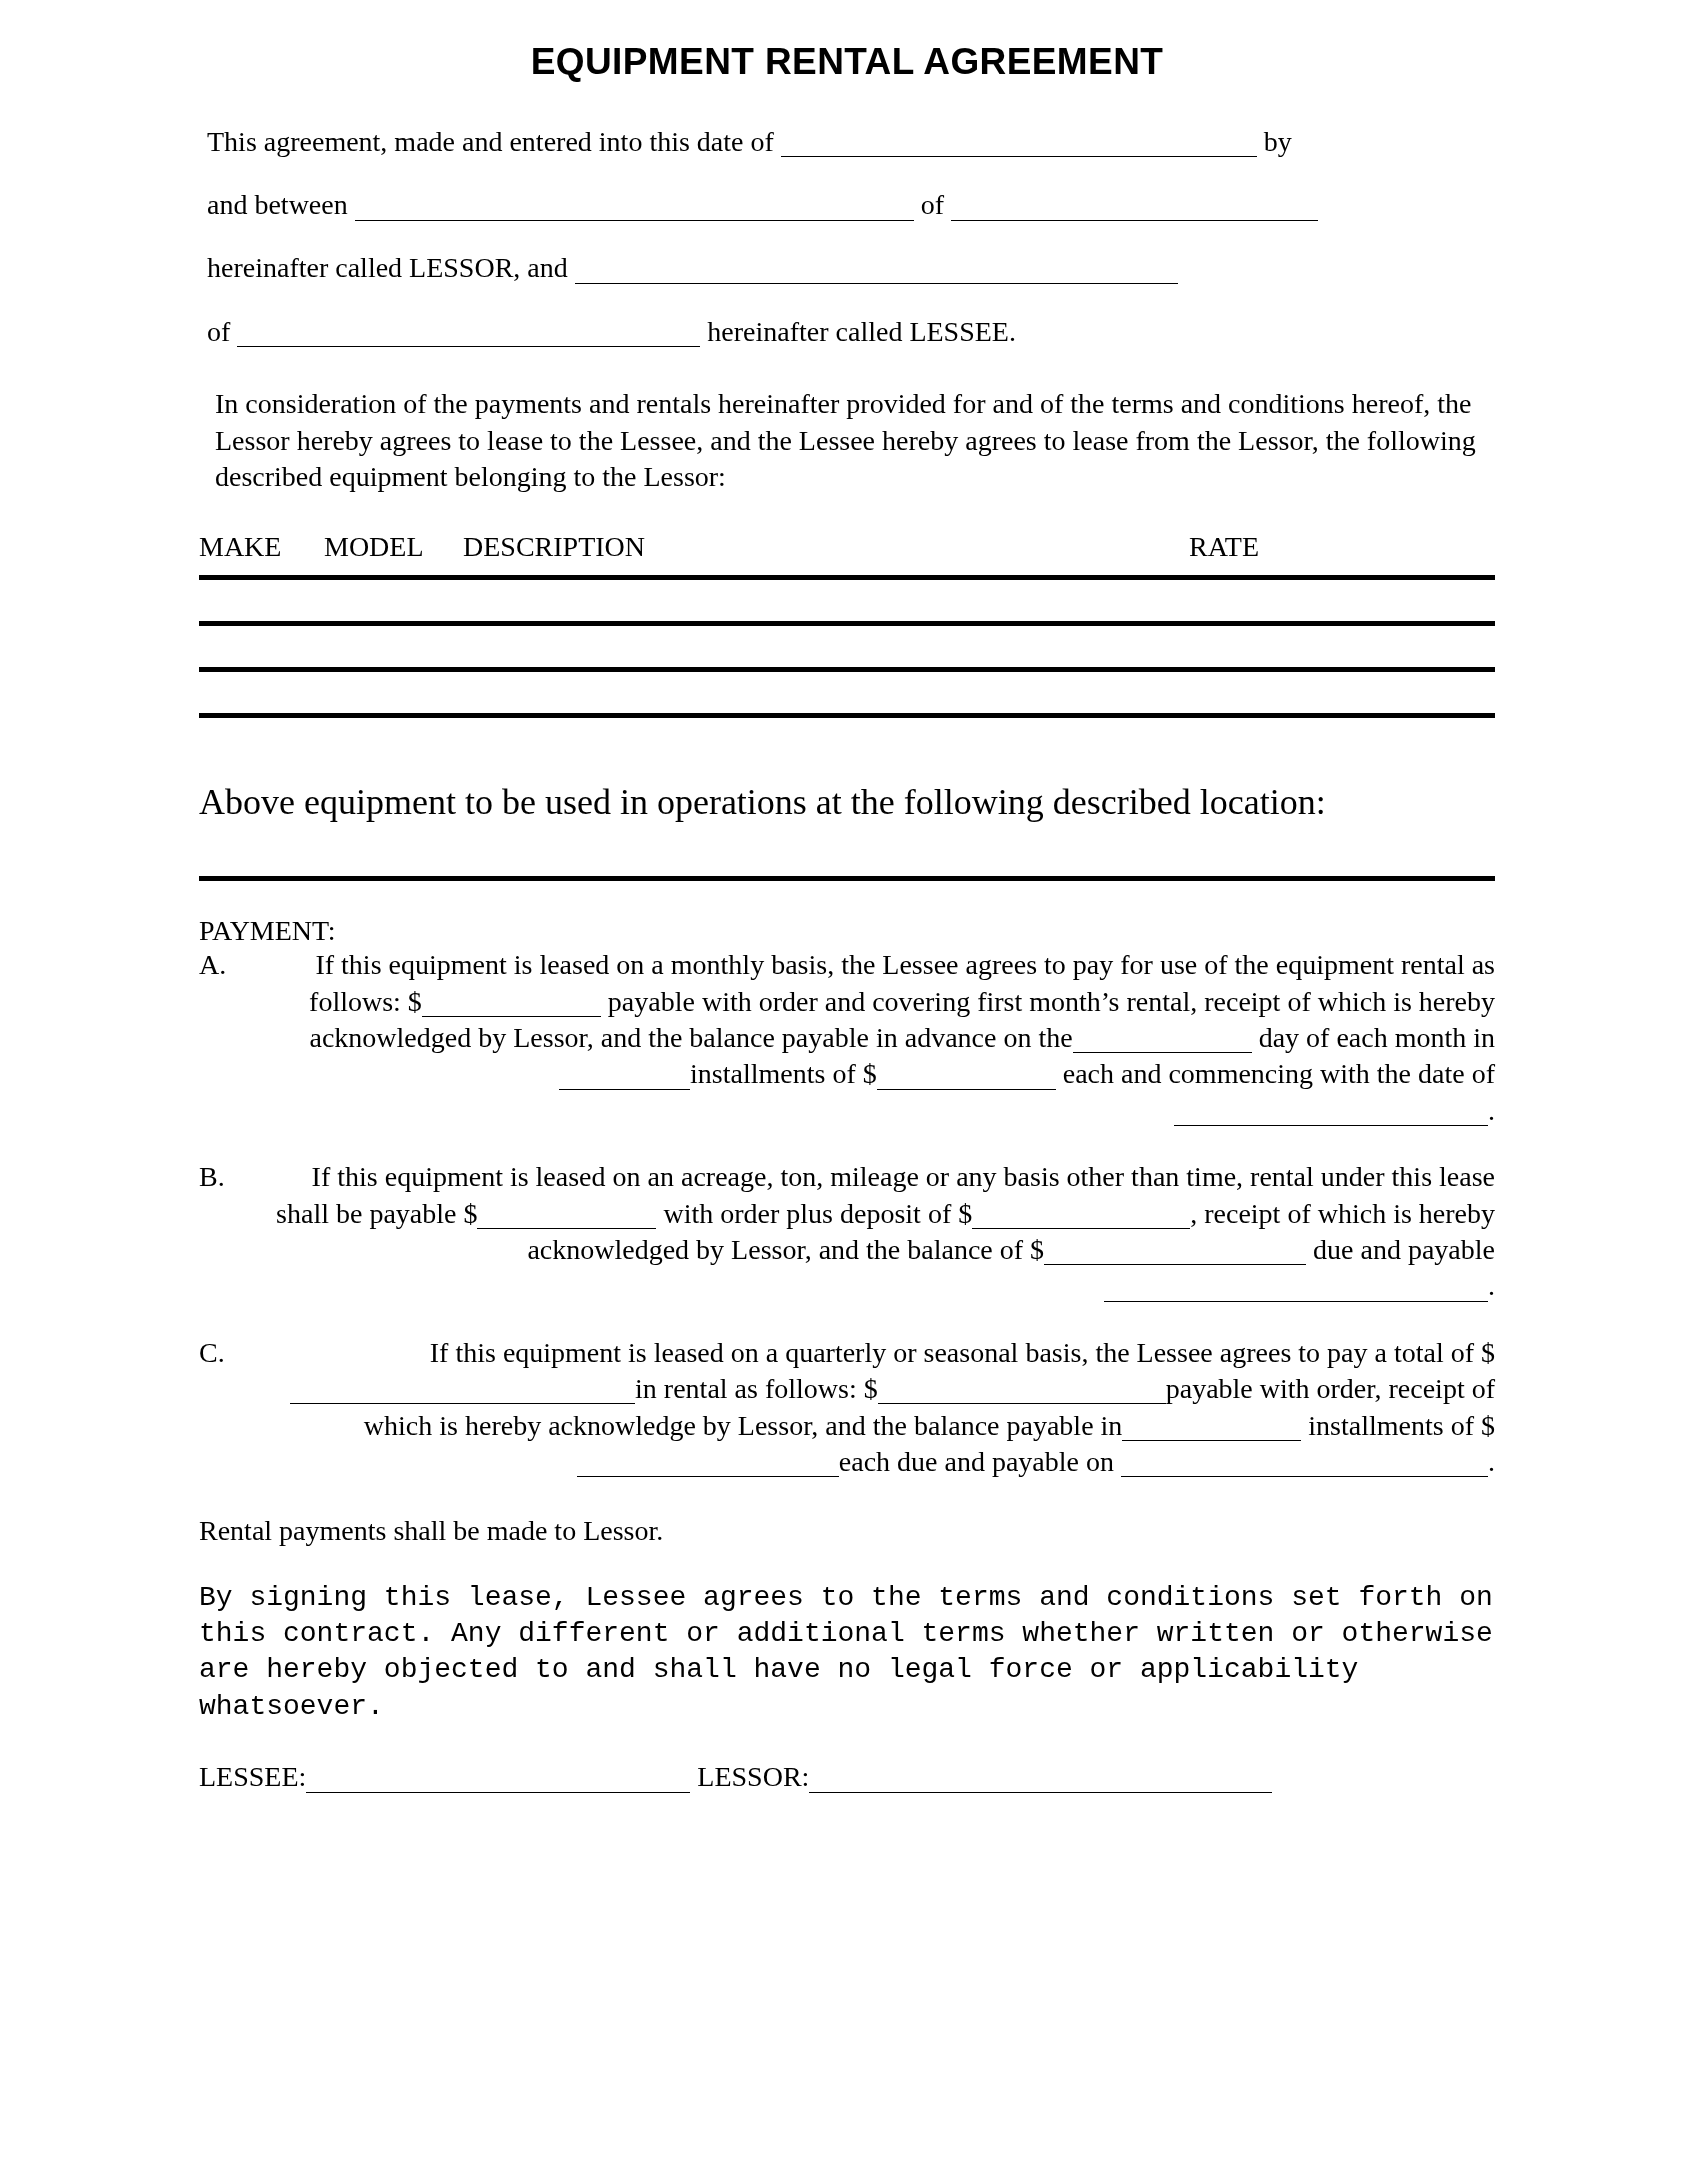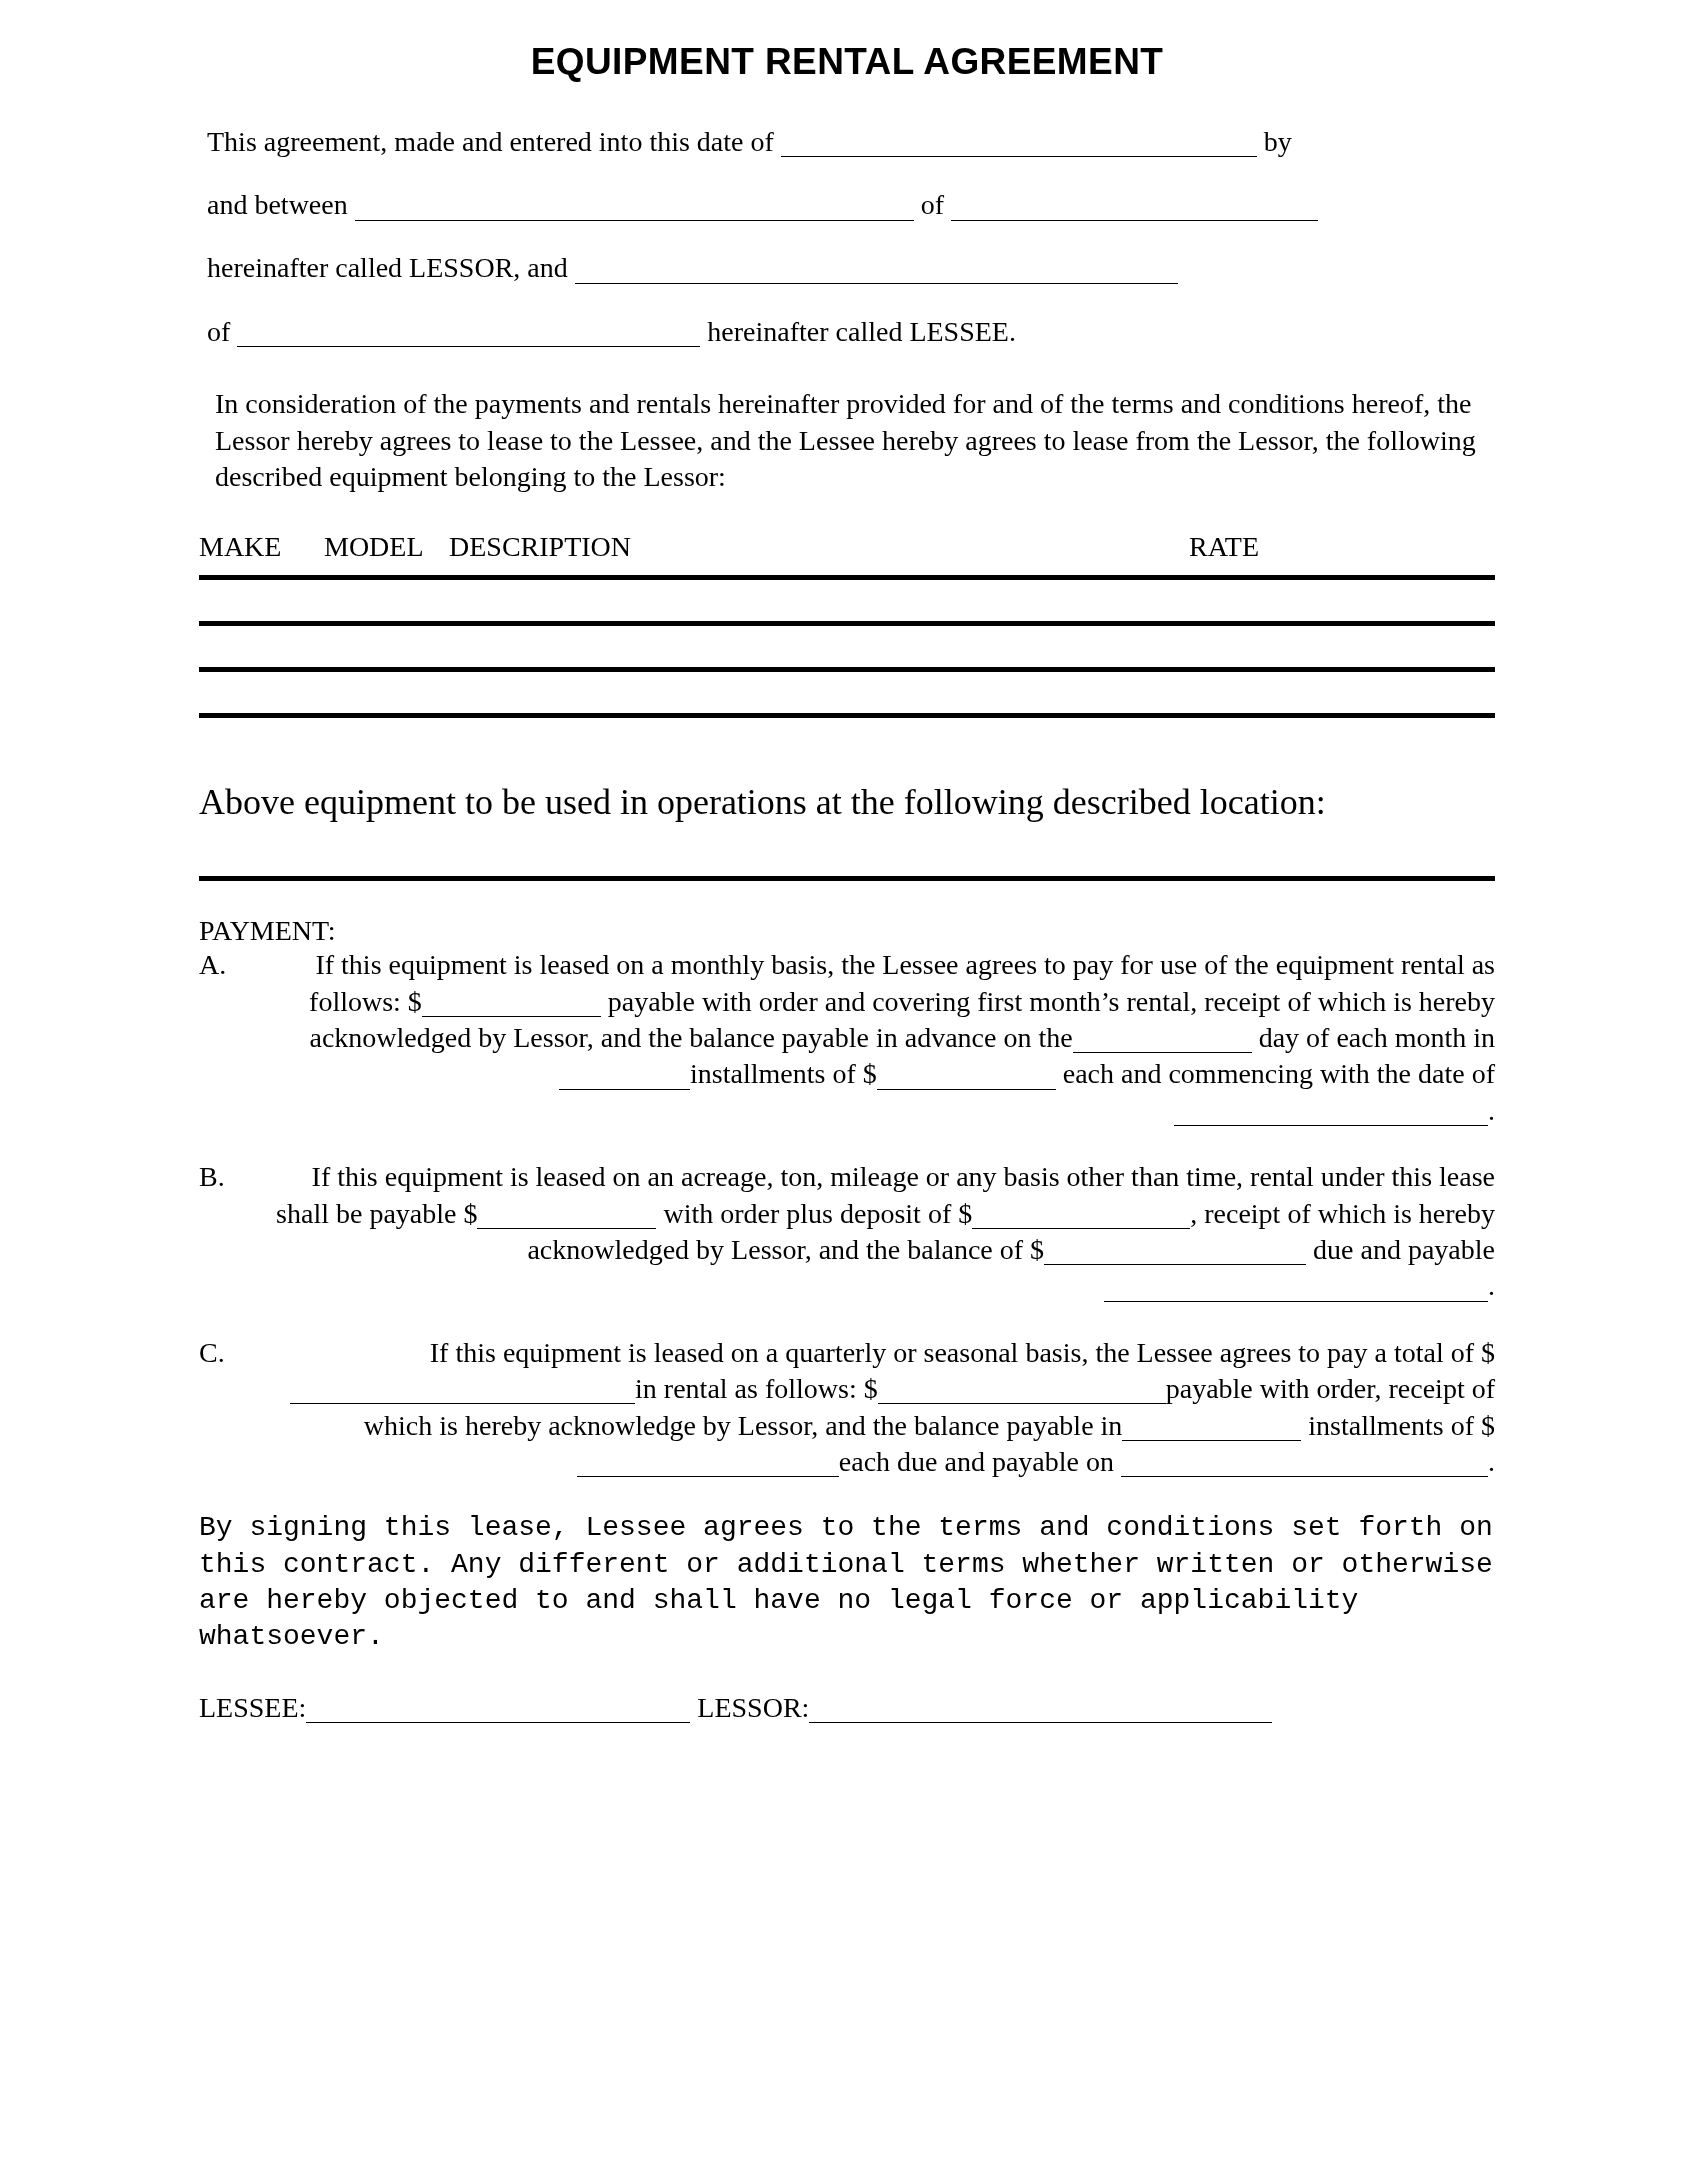--- a/index.html
+++ b/index.html
@@ -103,21 +103,21 @@
     font-size: 28px;
     line-height: 1;
   }
   .equip-head span {
     position: absolute;
     top: 0;
     white-space: nowrap;
   }
   .col-make  { left: 0px; }
   .col-model { left: 125px; }
-  .col-desc  { left: 250px; }
+  .col-desc  { left: 264px; }
   .col-rate  { left: 990px; }
 
   .rule {
     width: 1296px;
     height: 0;
     border-top: 5.2px solid #000;
     margin: 0;
   }
   .rule-gap-a { height: 41px; }
 
@@ -253,20 +253,21 @@
 
     <div class="clause">
       <div class="marker">C.</div>
       <div class="body">
         <span>If this equipment is leased on a quarterly or seasonal basis, the Lessee agrees to pay a total of $</span><span class="blank w395"></span><span>in rental as follows: $</span><span class="blank w330"></span><span>payable with order, receipt of which is hereby acknowledge by Lessor, and the balance payable in</span><span class="blank md"></span>
         <span>installments of $</span><span class="blank xl"></span><span>each due and payable on</span>
         <span class="blank w420"></span><span>.</span>
       </div>
     </div>
 
+    <p class="closing-1">Rental payments shall be made to Lessor.</p>
     <p class="closing-2">By signing this lease, Lessee agrees to the terms and conditions set forth on this contract.  Any different or additional terms whether written or otherwise are hereby objected to and shall have no legal force or applicability whatsoever.</p>
 
     <div class="sign-row">
       <span>LESSEE:</span><span class="blank w440"></span>
       <span>LESSOR:</span><span class="blank w530"></span>
     </div>
 
   </div>
 </div>
 

